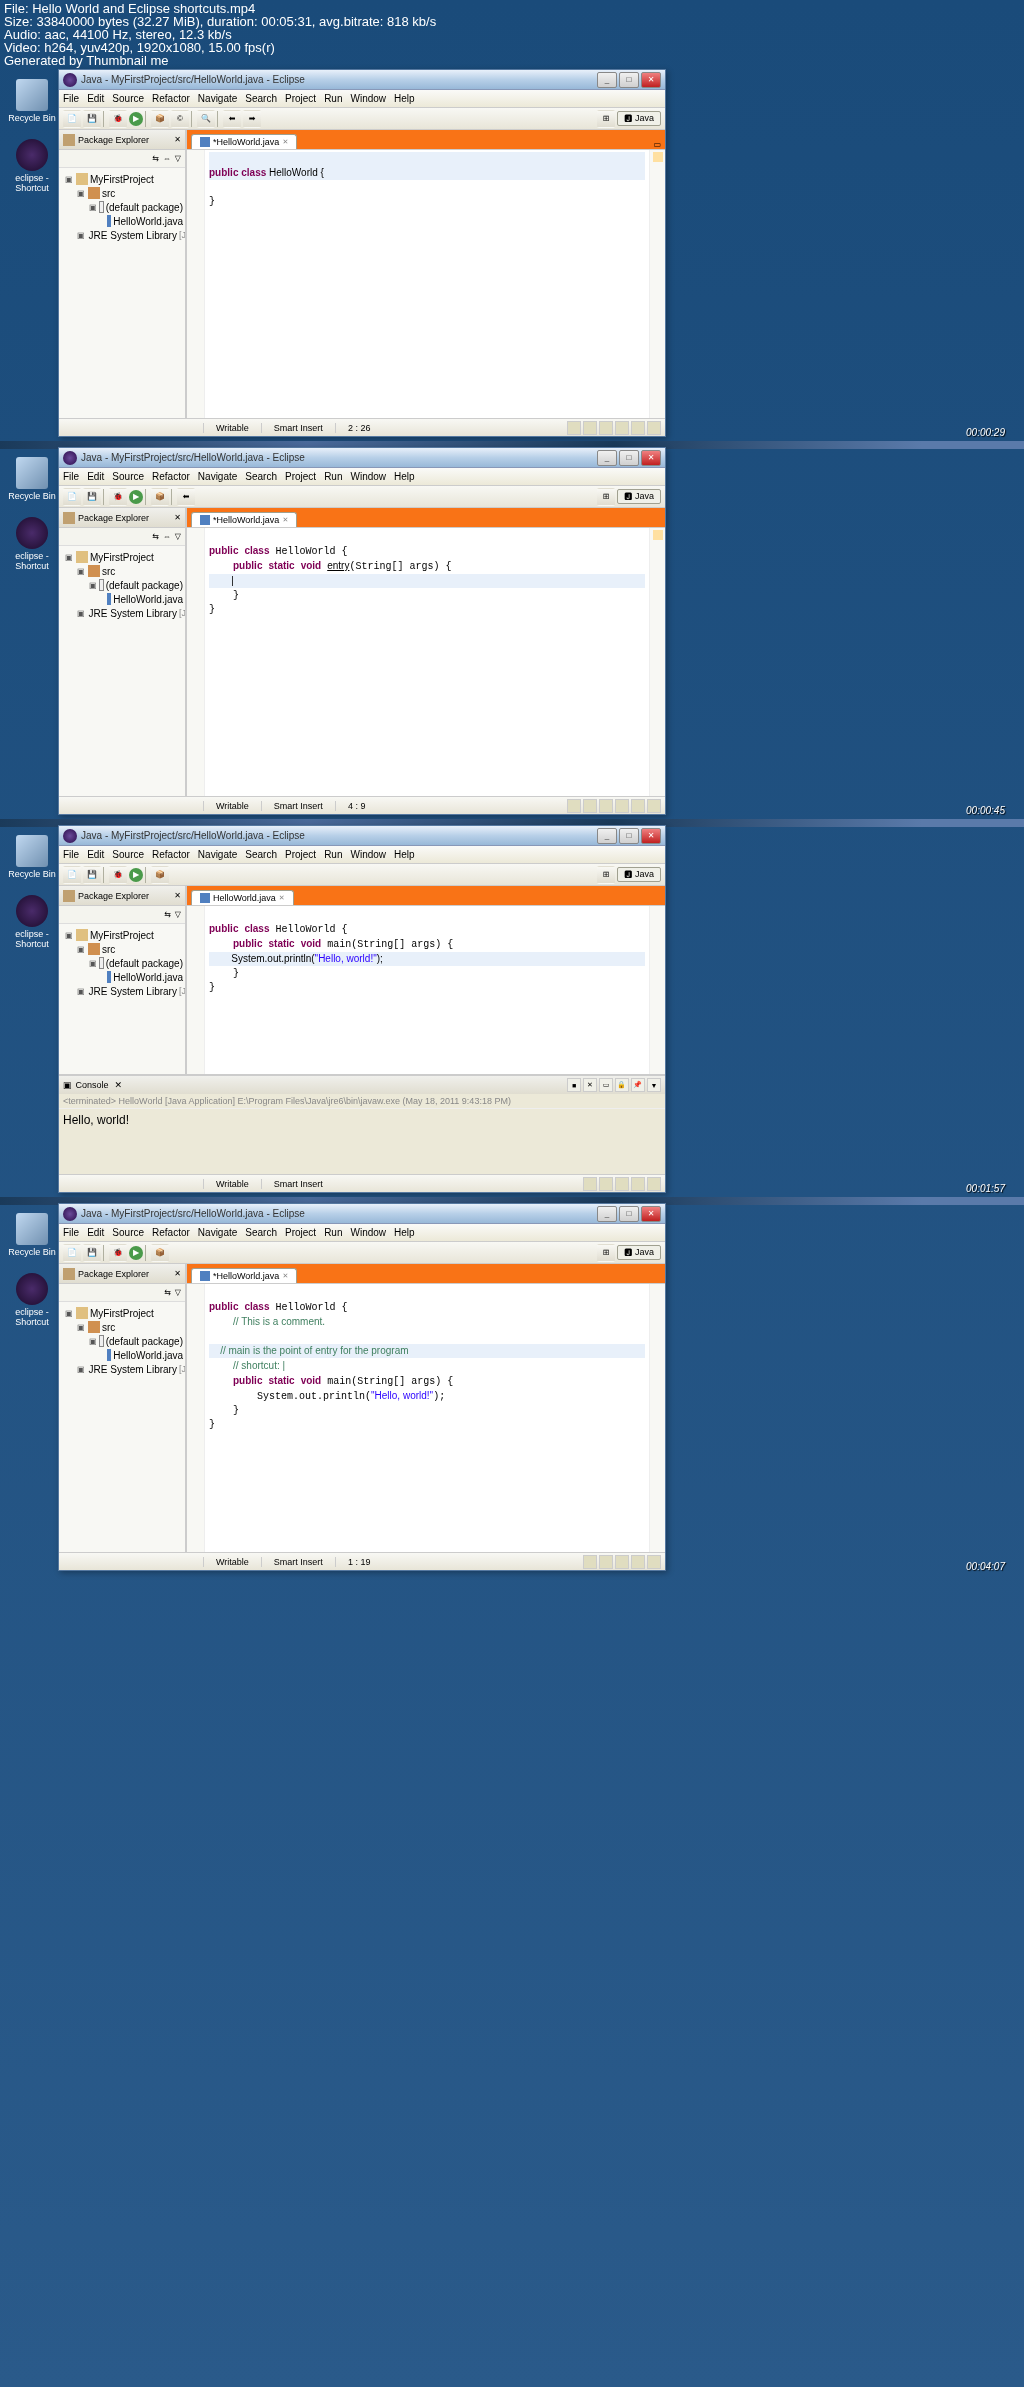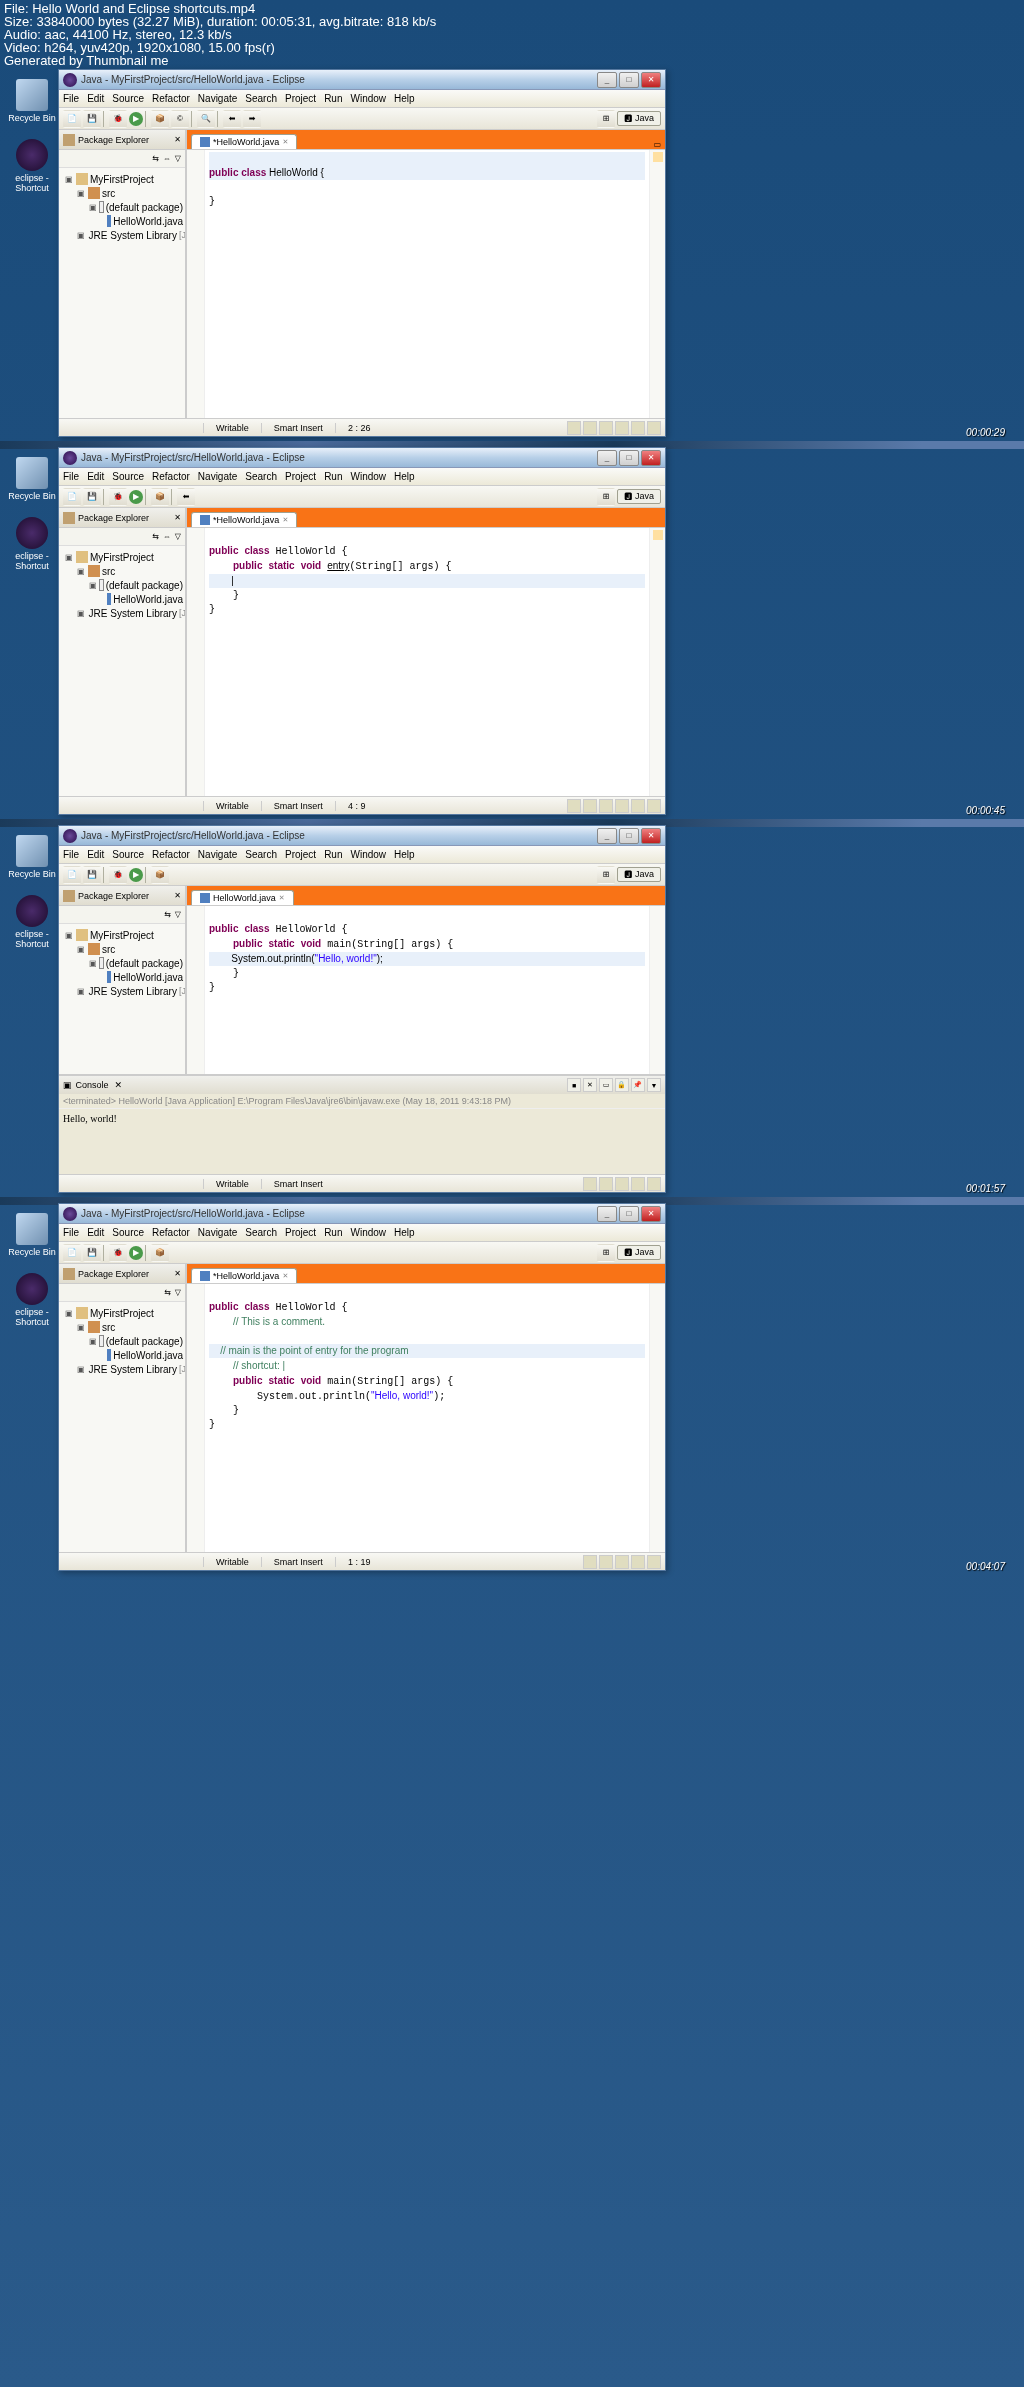--- a/index.html
+++ b/index.html
@@ -57,21 +57,21 @@
 .code .str { color: #2a00ff; }
 .code .cmt { color: #3f7f5f; }
 .code .hl { background: #e8f0fa; display: inline-block; width: 100%; }
 .editor-side { width: 16px; background: #f8f8f4; border-left: 1px solid #eee; }
 .editor-side .mark { width: 10px; height: 10px; background: #ffe0a0; margin: 2px auto; }
 .console-panel { border-top: 2px solid #ccc; display: flex; flex-direction: column; }
 .console-header { height: 18px; background: linear-gradient(180deg, #f0f0ec, #e0ddd0); display: flex; align-items: center; padding: 0 4px; font-size: 9px; gap: 4px; }
 .console-header .ch-tools { margin-left: auto; display: flex; gap: 2px; }
 .console-header .ch-btn { width: 14px; height: 14px; background: #f0f0e8; border: 1px solid #ccc; font-size: 7px; display: flex; align-items: center; justify-content: center; }
 .console-term { padding: 2px 4px; font-size: 9px; color: #888; border-bottom: 1px solid #eee; }
-.console-output { padding: 4px; font-family: Liberation Serif, serif; font-size: 10px; }
+.console-output { padding: 4px; font-family: Liberation Sans, sans-serif; font-size: 12px; }
 .status-bar { height: 18px; background: linear-gradient(180deg, #f8f8f4, #e8e5d8); border-top: 1px solid #ccc; display: flex; align-items: center; font-size: 9px; padding: 0 4px; }
 .status-bar .sb-sec { padding: 0 12px; border-left: 1px solid #ccc; }
 .status-bar .sb-icons { margin-left: auto; display: flex; gap: 2px; }
 .status-bar .sb-icon { width: 14px; height: 14px; background: #e0ddc0; border: 1px solid #ccc; }
 .timestamp { position: absolute; right: 19px; color: #fff; font-size: 10px; font-style: italic; text-shadow: 1px 1px 1px #000; }
 .wave-bg { height: 8px; background: linear-gradient(90deg, #1a3a5a 0%, #4a6a9a 30%, #1a3a5a 60%, #5a7aaa 90%); }
 </style>
 </head>
 <body>
 

